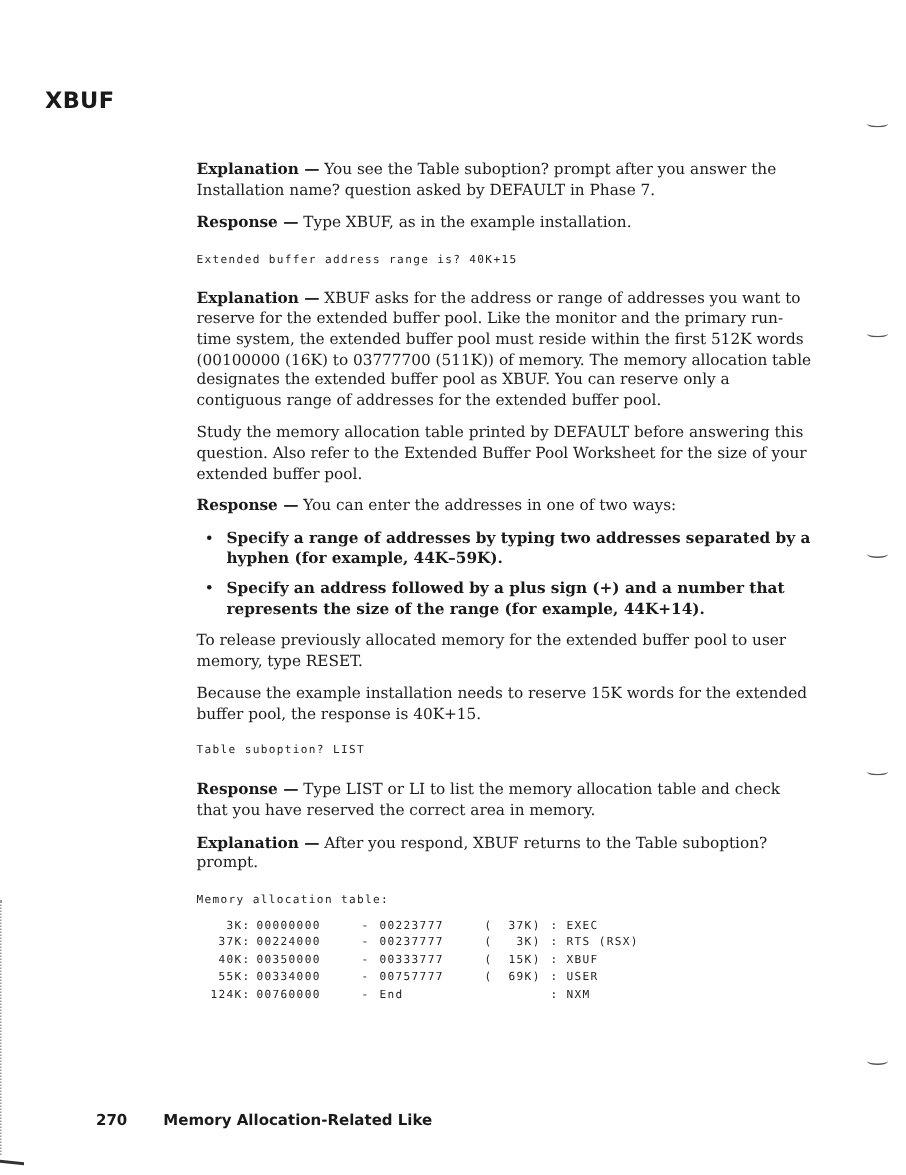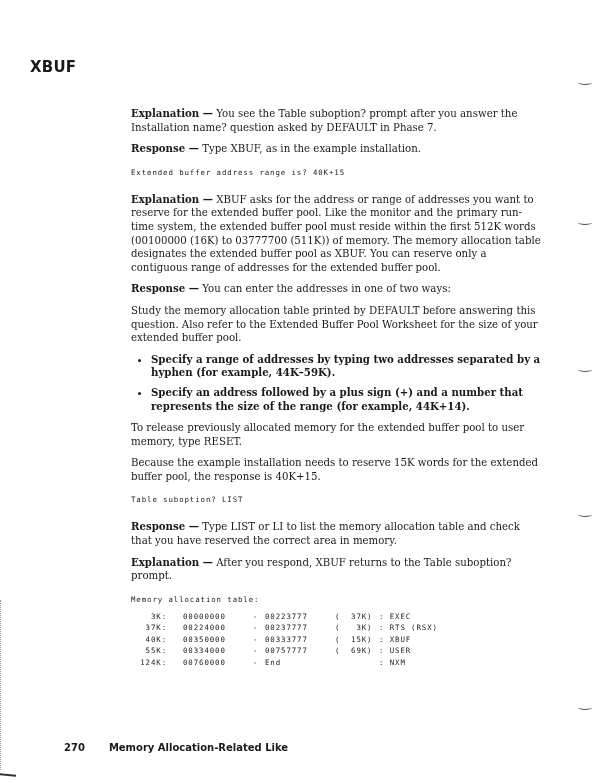--- a/index.html
+++ b/index.html
@@ -16,21 +16,21 @@
     .para b { font-weight: bold; }
     .mono {
       font-family: "DejaVu Sans Mono", monospace; font-size: 7.4px; letter-spacing: 0.9px;
       line-height: 11px; white-space: pre; margin: 11px 0 15px 0; color: #222;
     }
     .bullets { margin: 0 0 8px 0; padding-left: 20px; }
     .bullets li { font-size: 10.2px; line-height: 13.6px; margin-bottom: 6px; list-style: disc; font-weight: bold; }
     .memtable { font-family: "DejaVu Sans Mono", monospace; font-size: 7.4px; letter-spacing: 0.9px; line-height: 11.5px; color: #222; margin: 6px 0 8px 0; }
     .memrow { display: flex; white-space: pre; }
     .c-start { width: 36px; text-align: right; }
-    .c-from { width: 70px; margin-left: 16px; }
+    .c-from { width: 70px; margin-left: 4px; }
     .c-dash { width: 12px; }
     .c-to { width: 70px; }
     .c-size { width: 44px; }
     .c-name { }
     .footer {
       position: absolute; left: 64px; top: 742px;
       font-family: "DejaVu Sans", sans-serif; font-weight: bold; font-size: 10px;
     }
     .footer .pgnum { margin-right: 24px; }
     .tick { position: absolute; right: 12px; width: 14px; height: 4px; border-bottom: 1px solid #555; border-radius: 0 0 50% 50%; }
@@ -40,22 +40,22 @@
 </head>
 <body>
 
 <div class="heading">XBUF</div>
 
 <div class="content">
   <p class="para"><b>Explanation —</b><span> You see the Table suboption? prompt after you answer the Installation name? question asked by DEFAULT in Phase 7.</span></p>
   <p class="para"><b>Response —</b><span> Type XBUF, as in the example installation.</span></p>
   <div class="mono">Extended buffer address range is? 40K+15</div>
   <p class="para"><b>Explanation —</b><span> XBUF asks for the address or range of addresses you want to reserve for the extended buffer pool. Like the monitor and the primary run-time system, the extended buffer pool must reside within the first 512K words (00100000 (16K) to 03777700 (511K)) of memory. The memory allocation table designates the extended buffer pool as XBUF. You can reserve only a contiguous range of addresses for the extended buffer pool.</span></p>
+  <p class="para">Study the memory allocation table printed by DEFAULT before answering this question. Also refer to the Extended Buffer Pool Worksheet for the size of your extended buffer pool.</p>
   <p class="para"><b>Response —</b><span> You can enter the addresses in one of two ways:</span></p>
-  <p class="para">Study the memory allocation table printed by DEFAULT before answering this question. Also refer to the Extended Buffer Pool Worksheet for the size of your extended buffer pool.</p>
   <ul class="bullets">
     <li>Specify a range of addresses by typing two addresses separated by a hyphen (for example, 44K–59K).</li>
     <li>Specify an address followed by a plus sign (+) and a number that represents the size of the range (for example, 44K+14).</li>
   </ul>
   <p class="para">To release previously allocated memory for the extended buffer pool to user memory, type RESET.</p>
   <p class="para">Because the example installation needs to reserve 15K words for the extended buffer pool, the response is 40K+15.</p>
   <div class="mono">Table suboption? LIST</div>
   <p class="para"><b>Response —</b><span> Type LIST or LI to list the memory allocation table and check that you have reserved the correct area in memory.</span></p>
   <p class="para"><b>Explanation —</b><span> After you respond, XBUF returns to the Table suboption? prompt.</span></p>
   <div class="mono" style="margin-bottom:4px">Memory allocation table:</div>

